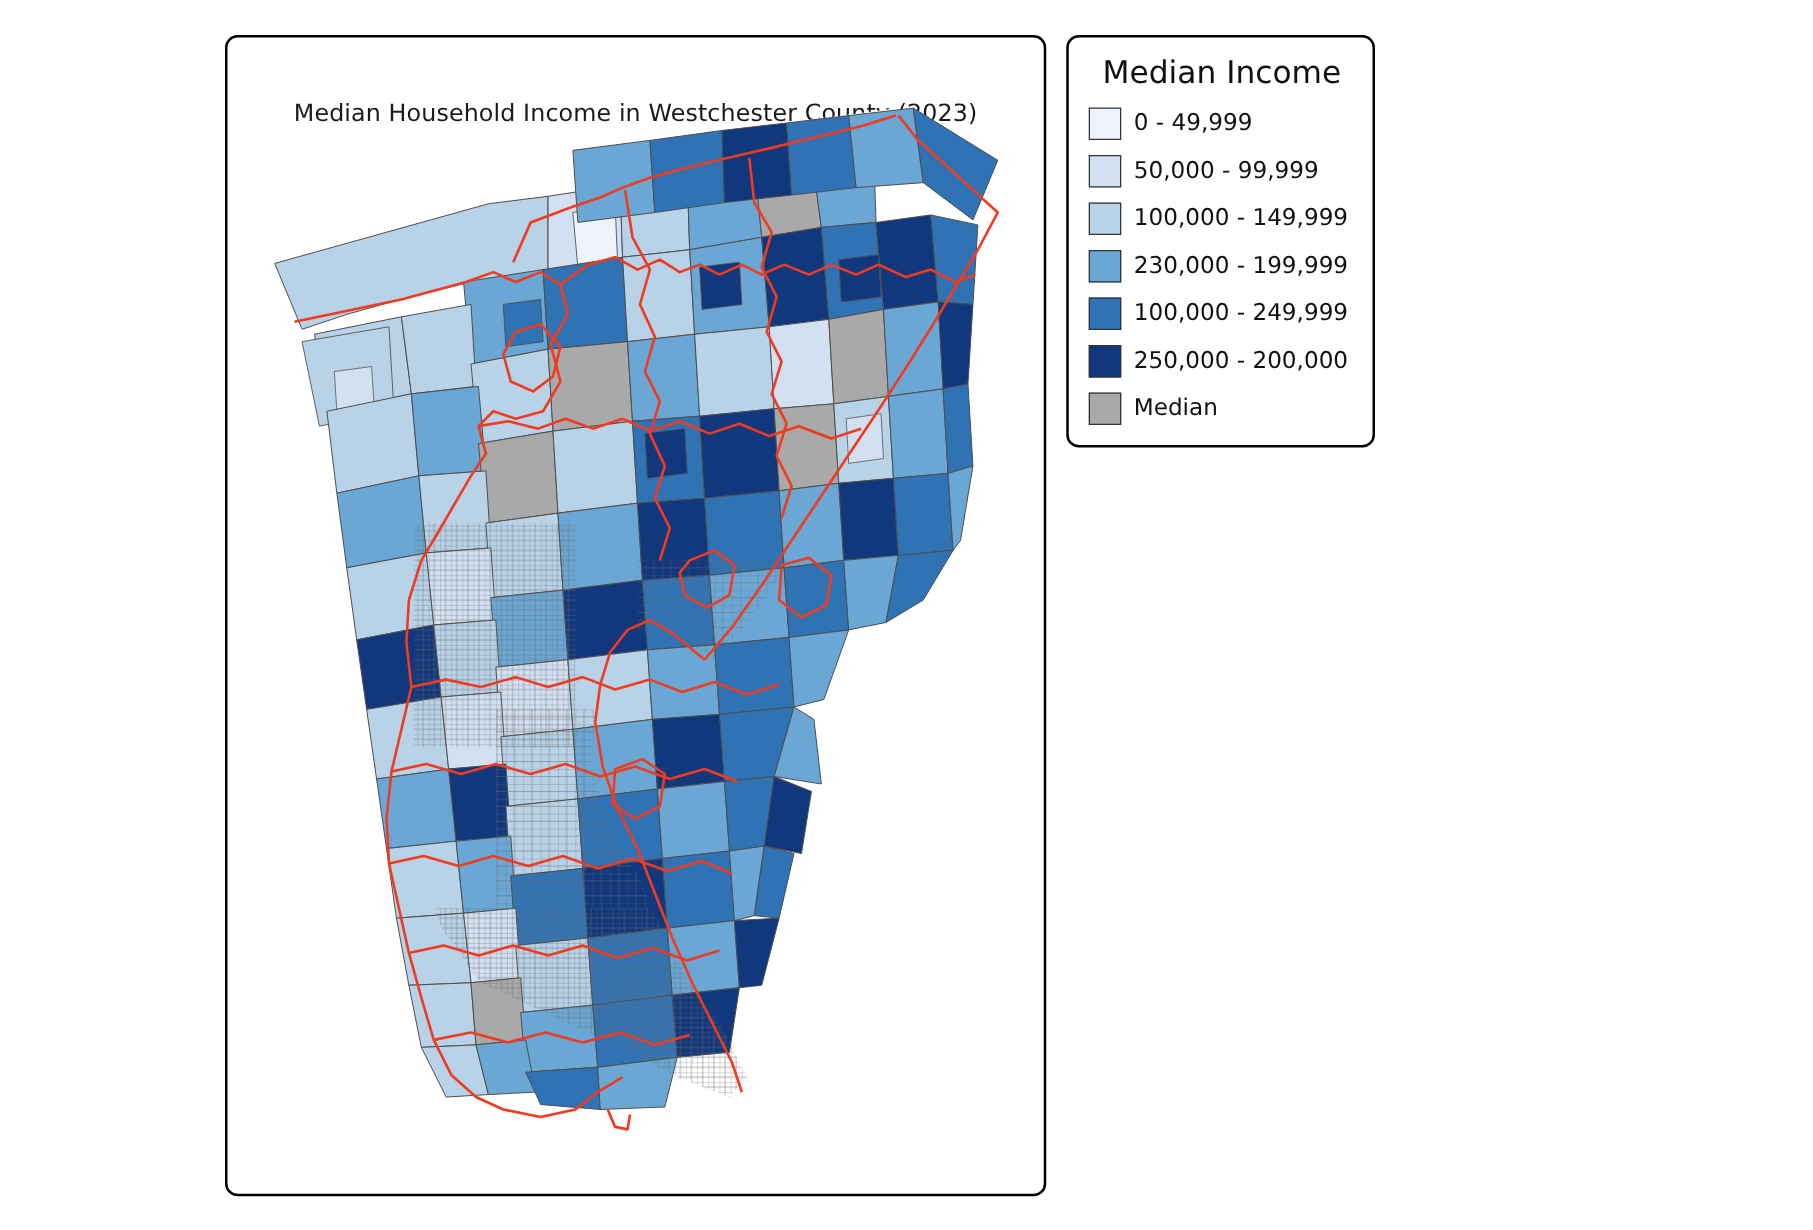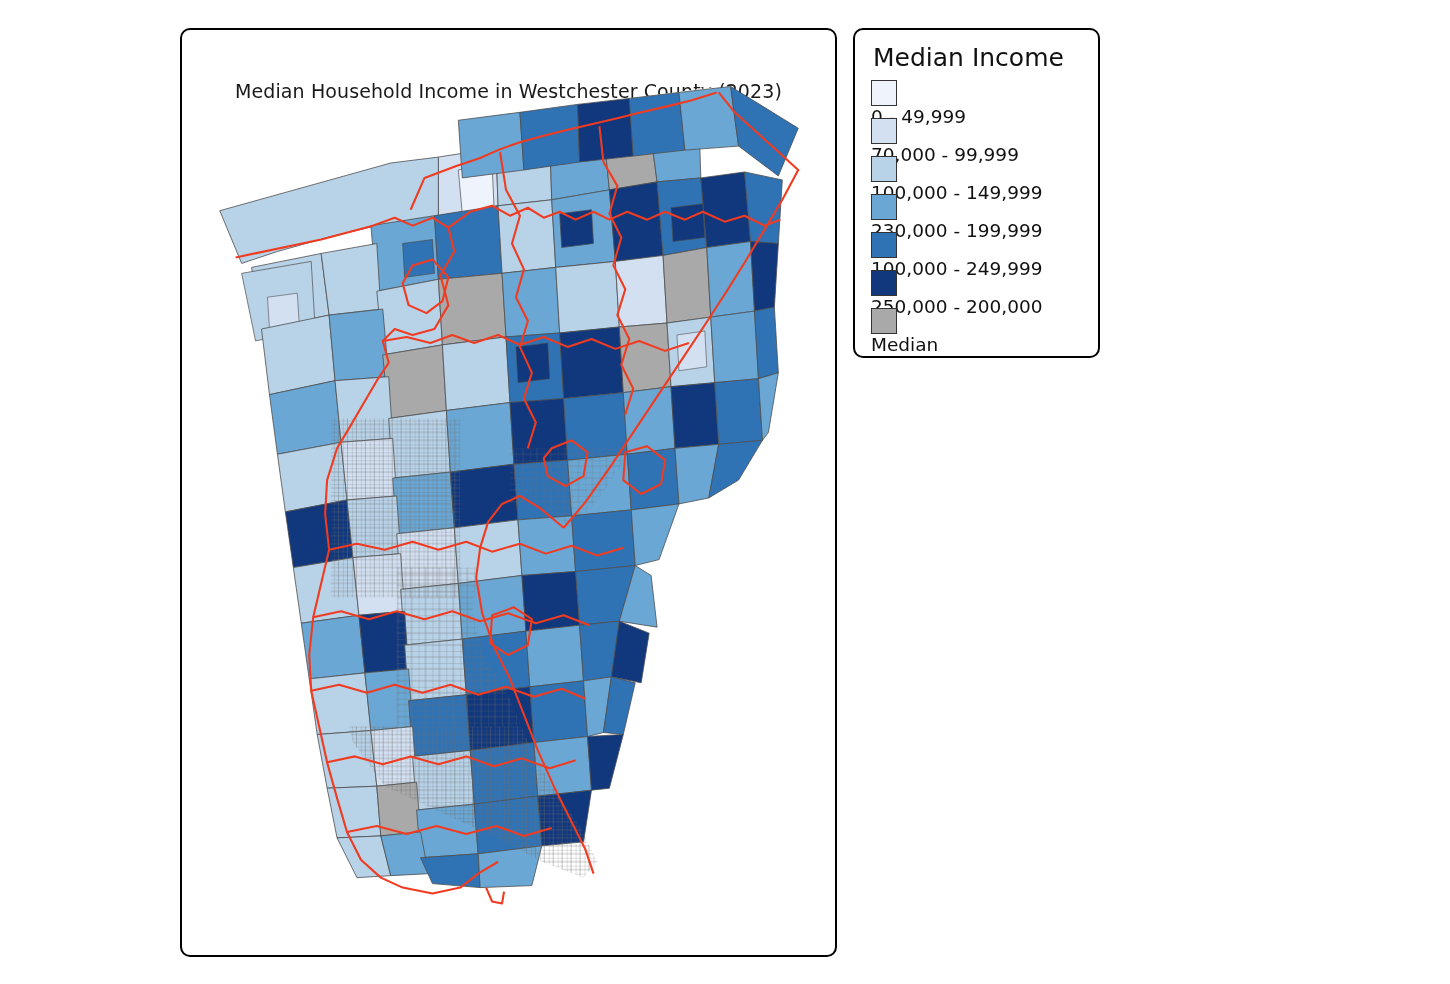--- a/index.html
+++ b/index.html
@@ -60,26 +60,27 @@
     border-radius: 10px;
     box-sizing: border-box;
     padding: 14px 16px 10px 16px;
   }
 
   #legend-title {
     font-size: 25px;
     color: #111111;
     margin: 0 0 8px 2px;
     line-height: 1.1;
+    text-align: center;
   }
 
   .legend-row {
     display: flex;
+    align-items: center;
     height: 38px;
-    flex-direction: column;
   }
 
   .legend-swatch {
     width: 26px;
     height: 26px;
     border: 1px solid #333333;
     box-sizing: border-box;
     flex: 0 0 auto;
     margin-right: 10px;
   }
@@ -325,21 +326,21 @@
 <div id="legend-panel">
   <div id="legend-title">Median Income</div>
 
   <div class="legend-row">
     <span class="legend-swatch" style="background:#eff3fb"></span>
     <span class="legend-label">0 - 49,999</span>
   </div>
 
   <div class="legend-row">
     <span class="legend-swatch" style="background:#d3e0f2"></span>
-    <span class="legend-label">70,000 - 99,999</span>
+    <span class="legend-label">50,000 - 99,999</span>
   </div>
 
   <div class="legend-row">
     <span class="legend-swatch" style="background:#b8d2e8"></span>
     <span class="legend-label">100,000 - 149,999</span>
   </div>
 
   <div class="legend-row">
     <span class="legend-swatch" style="background:#6aa7d4"></span>
     <span class="legend-label">230,000 - 199,999</span>

